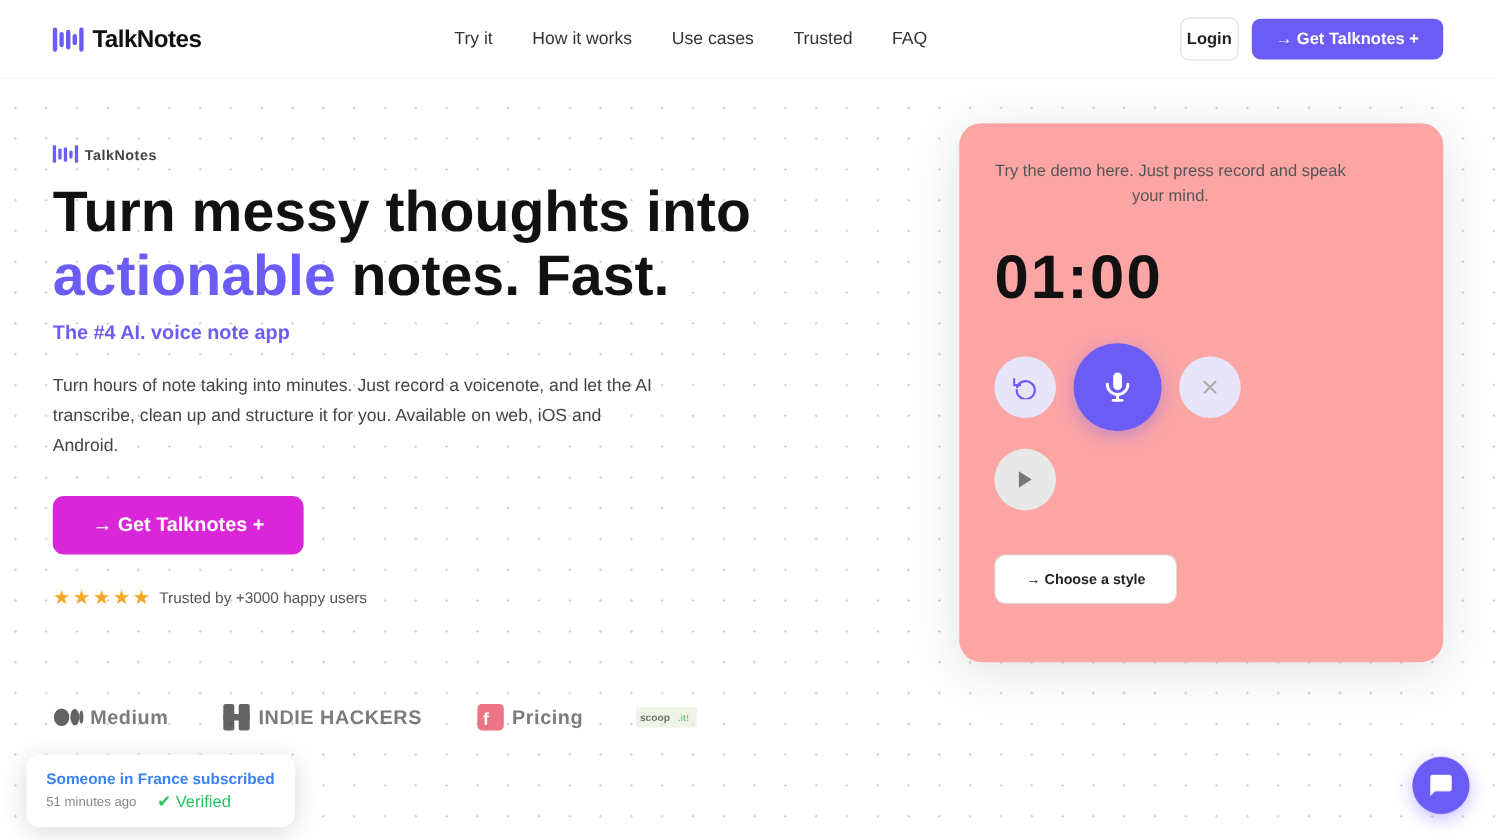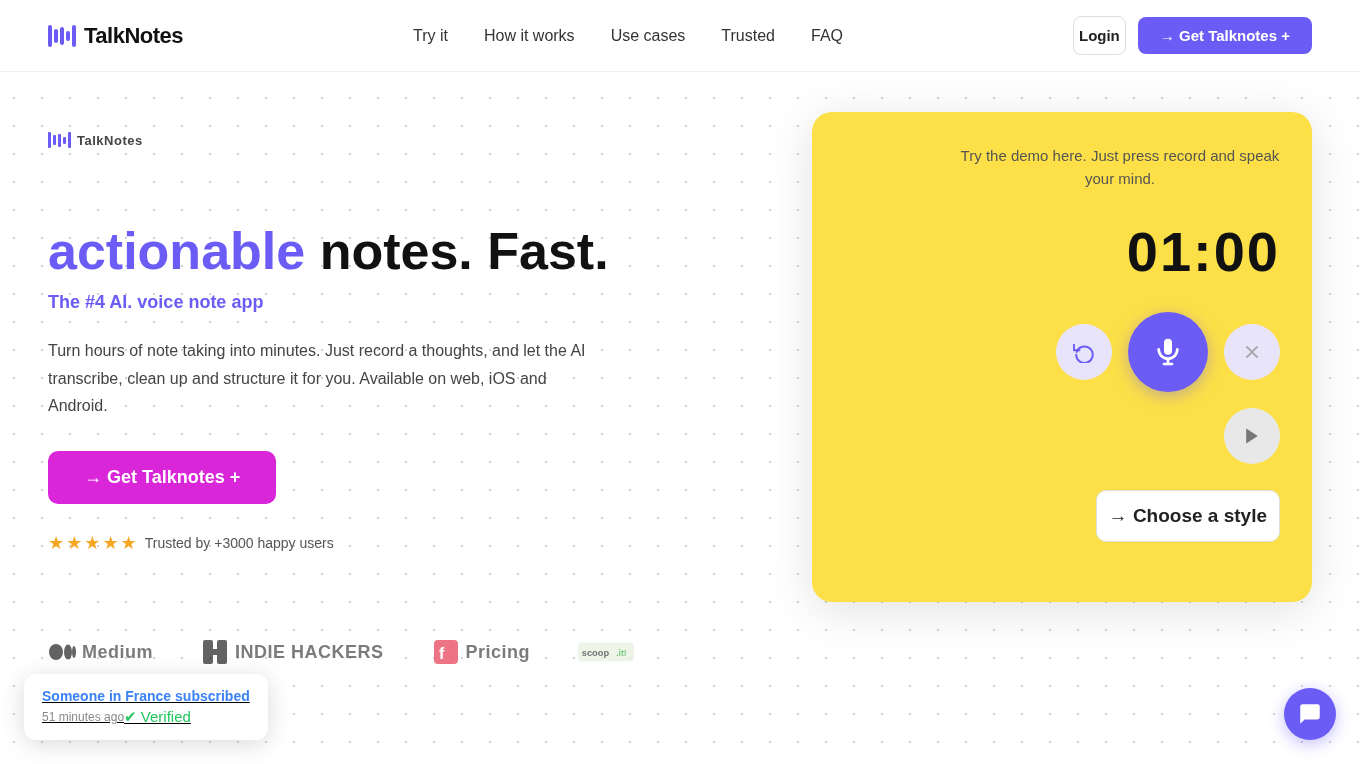--- a/index.html
+++ b/index.html
@@ -183,29 +183,29 @@
       display: flex;
       gap: 2px;
     }
     .star {
       color: #f5a623;
       font-size: 18px;
     }
 
     
     .demo-card {
-      width: 500px;
+      width: 440px;
       min-height: 490px;
-      background: #fde047;
+      background: #fca5a5;
       border-radius: 20px;
       box-shadow: 0 8px 48px rgba(0,0,0,0.12);
       padding: 32px 32px 28px;
       display: flex;
       flex-direction: column;
-      align-items: flex-end;
+      align-items: flex-start;
       gap: 0;
       flex-shrink: 0;
     }
     .demo-instruction {
       text-align: center;
       font-size: 15px;
       color: #555;
       line-height: 1.55;
       margin-bottom: 28px;
       max-width: 320px;
@@ -269,29 +269,29 @@
       align-items: center;
       justify-content: center;
       border: none;
       cursor: pointer;
       margin-bottom: 24px;
     }
     .demo-style-btn {
       display: inline-flex;
       align-items: center;
       gap: 8px;
-      padding: 14px 12px;
+      padding: 14px 28px;
       border-radius: 10px;
       background: #fff;
       border: 1.5px solid #ddd;
       color: #222;
-      font-size: 19px;
+      font-size: 13px;
       font-weight: 600;
       cursor: pointer;
-      margin-top: 2px;
+      margin-top: 16px;
     }
 
     
     .logos-bar {
       position: relative;
       z-index: 1;
       display: flex;
       align-items: center;
       justify-content: flex-start;
       gap: 48px;
@@ -308,47 +308,46 @@
       font-size: 18px;
       font-weight: 700;
       color: #444;
       letter-spacing: 0.5px;
       text-align: center;
     }
 
     
     .notification-popup {
       position: fixed;
-      bottom: 24px;
+      bottom: 12px;
       left: 24px;
       background: #fff;
       border-radius: 12px;
       box-shadow: 0 4px 24px rgba(0,0,0,0.15);
       padding: 14px 18px;
       max-width: 320px;
       z-index: 100;
       display: flex;
       flex-direction: column;
       gap: 4px;
-      text-decoration: underline;
     }
     .notif-name {
       font-size: 14px;
       color: #222;
     }
     .notif-name span {
       color: #3b82f6;
       font-weight: 600;
     }
     .notif-meta {
       font-size: 12px;
       color: #888;
       display: flex;
       align-items: center;
-      gap: 0;
+      gap: 19px;
     }
     .notif-verified {
       color: #22c55e;
       font-size: 15px;
     }
 
     
     .chat-widget {
       position: fixed;
       bottom: 24px;
@@ -408,27 +407,27 @@
         <div class="hero-small-logo-bar" style="width:3px;height:16px;"></div>
         <div class="hero-small-logo-bar" style="width:3px;height:10px;"></div>
         <div class="hero-small-logo-bar" style="width:3px;height:13px;"></div>
         <div class="hero-small-logo-bar" style="width:3px;height:7px;"></div>
         <div class="hero-small-logo-bar" style="width:3px;height:16px;"></div>
       </div>
       <span class="hero-small-logo-text">TalkNotes</span>
     </div>
 
     <h1 class="hero-heading">
-      <br>
+      <span>Turn messy thoughts into</span><br>
       <span class="hero-heading-highlight">actionable</span><span> notes. Fast.</span>
     </h1>
 
     <p class="hero-subheading">The #4 AI. voice note app</p>
 
-    <p class="hero-description">Turn hours of note taking into minutes. Just record a thoughts, and let the AI transcribe, clean up and structure it for you. Available on web, iOS and Android.</p>
+    <p class="hero-description">Turn hours of note taking into minutes. Just record a voicenote, and let the AI transcribe, clean up and structure it for you. Available on web, iOS and Android.</p>
 
     <button class="btn-cta-hero">
       <span>→ Get Talknotes +</span>
     </button>
 
     <div class="trusted-row">
       <div class="stars">
         <span class="star">★</span>
         <span class="star">★</span>
         <span class="star">★</span>

